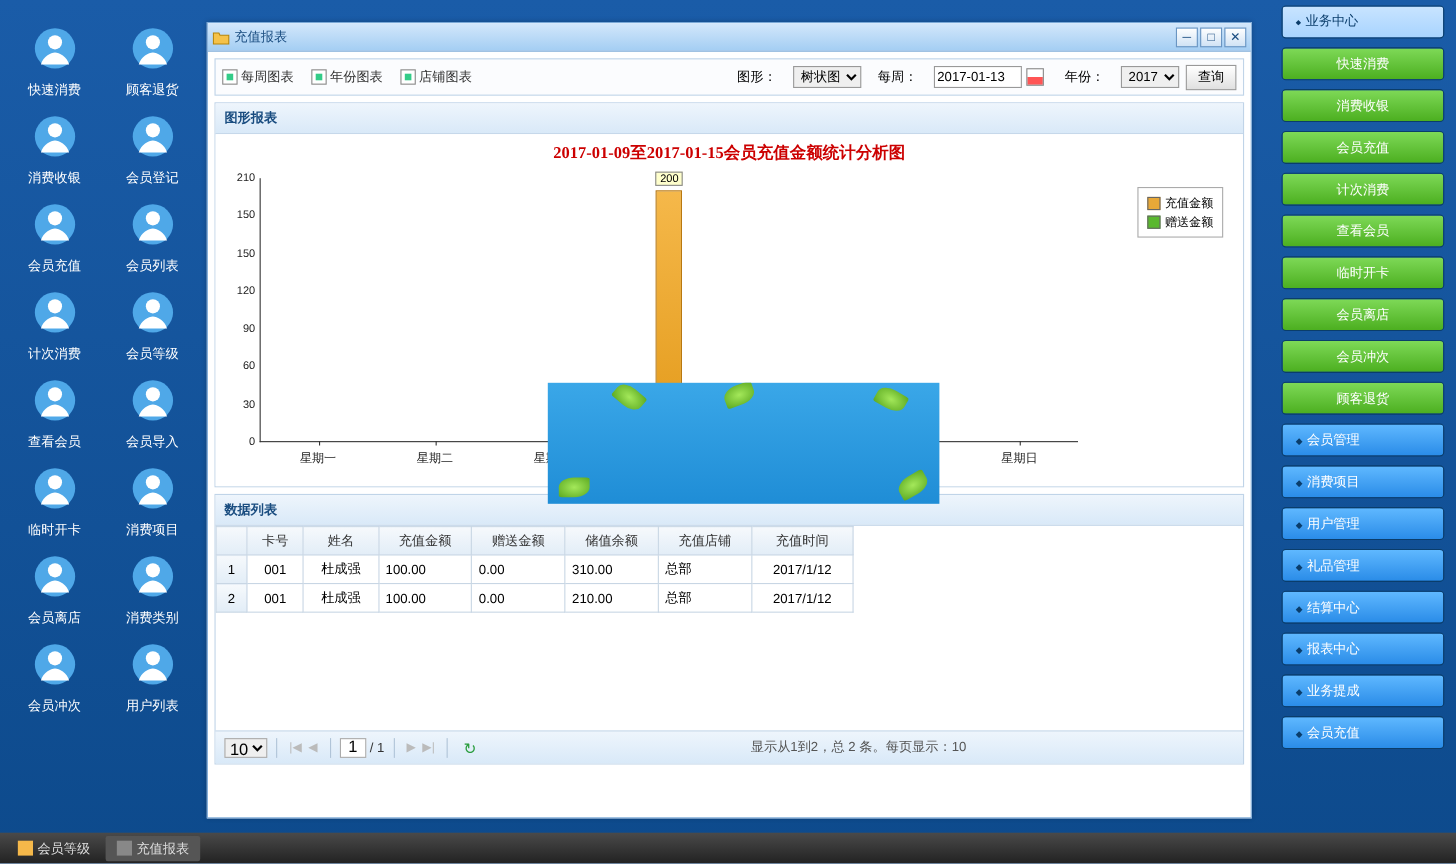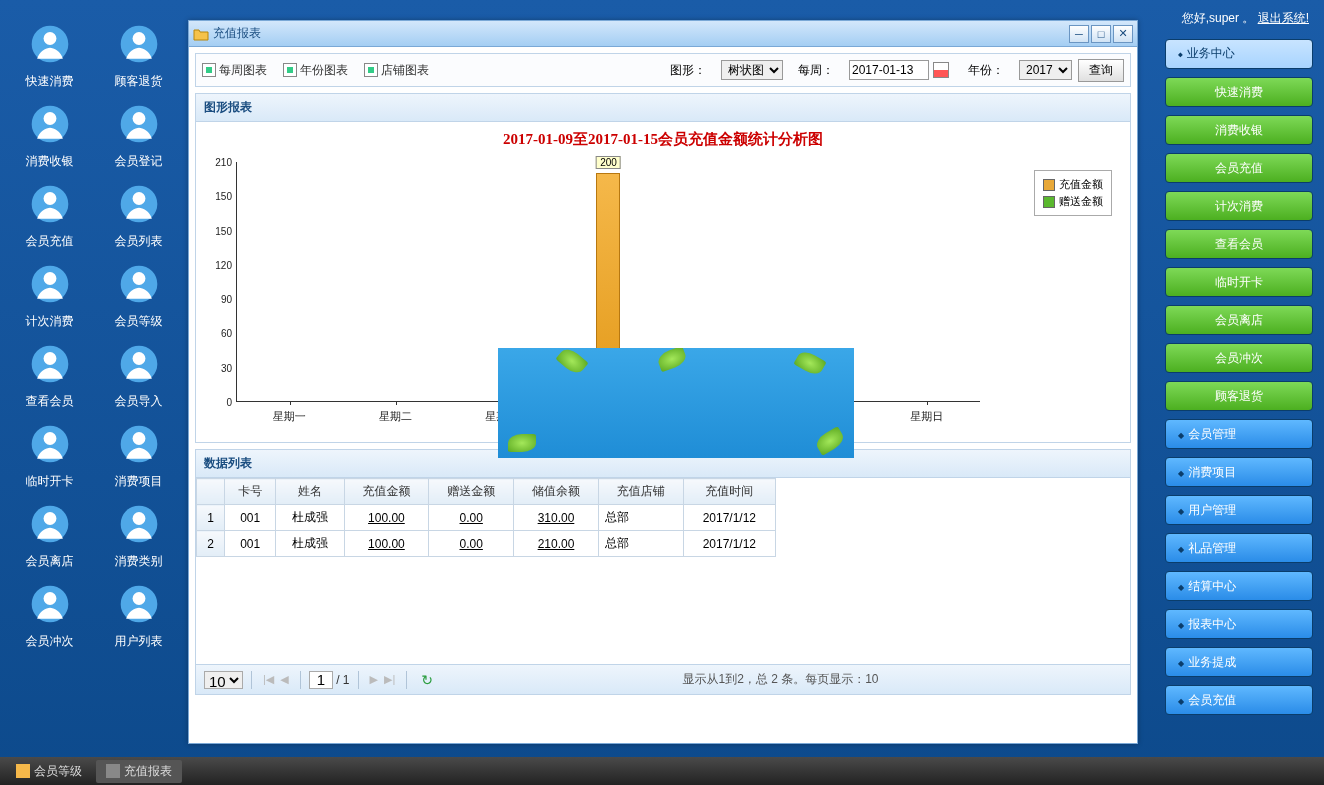--- a/index.html
+++ b/index.html
@@ -60,21 +60,21 @@
 
 .overlay-banner { position: absolute; left: 498px; top: 348px; width: 356px; height: 110px; background: linear-gradient(#3aa7e8, #1f8dd6); overflow: hidden; z-index: 5; }
 .leaf { position: absolute; width: 28px; height: 18px; background: radial-gradient(#a4e85a, #5aa820); border-radius: 50% 10% 50% 10%; }
 
 
 .data-panel { height: 246px; display: flex; flex-direction: column; }
 .grid-wrap { flex: 1; overflow: auto; }
 table.grid { border-collapse: collapse; width: 580px; font-size: 12px; }
 table.grid th, table.grid td { border: 1px solid #c8d6e4; padding: 4px 6px; text-align: center; background: #fff; }
 table.grid th { background: linear-gradient(#f6f9fc, #e2edf7); font-weight: normal; color: #333; }
-table.grid td.num { text-align: center; text-decoration: underline; }
+table.grid td.num { text-align: left; }
 table.grid td.txt { text-align: left; }
 .rownum { background: linear-gradient(#f6f9fc, #e2edf7) !important; width: 28px; }
 
 .pager { height: 30px; background: linear-gradient(#eef5fc, #d9e9f8); border-top: 1px solid #c0d4e8; display: flex; align-items: center; padding: 0 8px; font-size: 12px; color: #333; }
 .pager select, .pager input { border: 1px solid #aaa; font-size: 15px; height: 18px; }
 .pager .sep { width: 1px; height: 18px; background: #b0c4d8; margin: 0 8px; }
 .pager .nav-ico { cursor: pointer; color: #3a7ab8; margin: 0 3px; font-size: 11px; }
 .pager .nav-ico.dis { color: #bbb; }
 .pager .refresh { color: #2a9d3e; margin: 0 6px; cursor: pointer; font-size: 14px; }
 .pager .info { flex: 1; text-align: center; color: #555; }
@@ -245,24 +245,20 @@
           <circle cx="24" cy="24" r="20" fill="#4fa8e8"></circle>
           <circle cx="24" cy="18" r="7" fill="#fff"></circle>
           <path d="M10 40c2-8 10-12 14-12s12 4 14 12" fill="#fff"></path>
         </svg>
       </div>
       <span>用户列表</span>
     </div>
   </div>
 
 <div class="right-panel">
-  <div class="user-bar">
-    <span>您好,super 。</span>
-    <a>退出系统!</a>
-  </div>
   <div id="right-menu">
       <div class="menu-btn cat active">业务中心</div>
       <div class="menu-btn green">快速消费</div>
       <div class="menu-btn green">消费收银</div>
       <div class="menu-btn green">会员充值</div>
       <div class="menu-btn green">计次消费</div>
       <div class="menu-btn green">查看会员</div>
       <div class="menu-btn green">临时开卡</div>
       <div class="menu-btn green">会员离店</div>
       <div class="menu-btn green">会员冲次</div>

